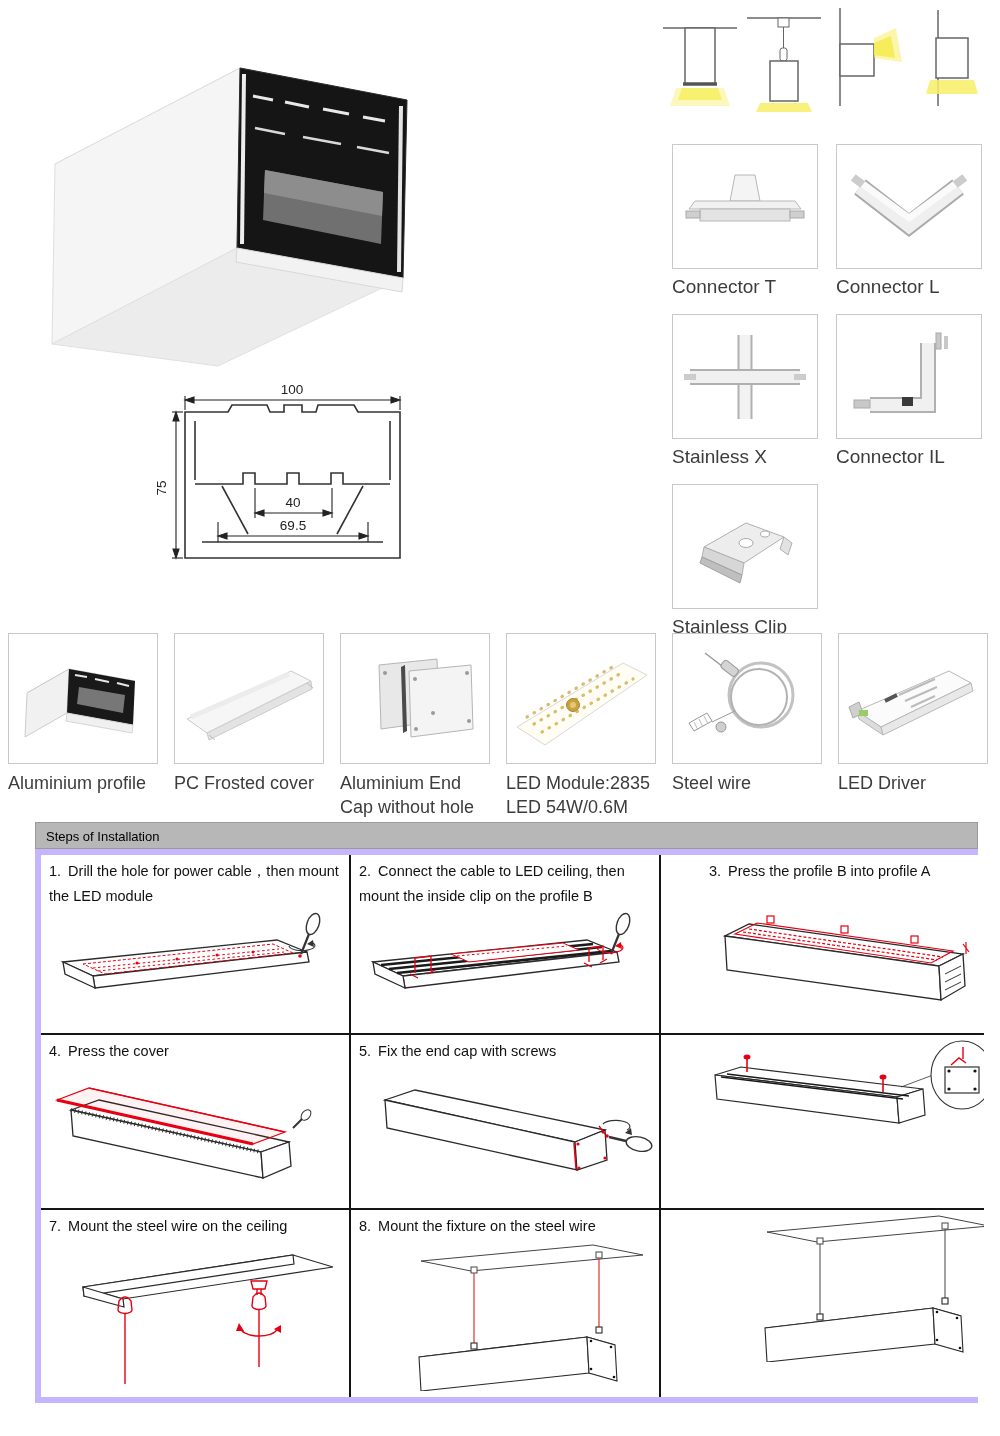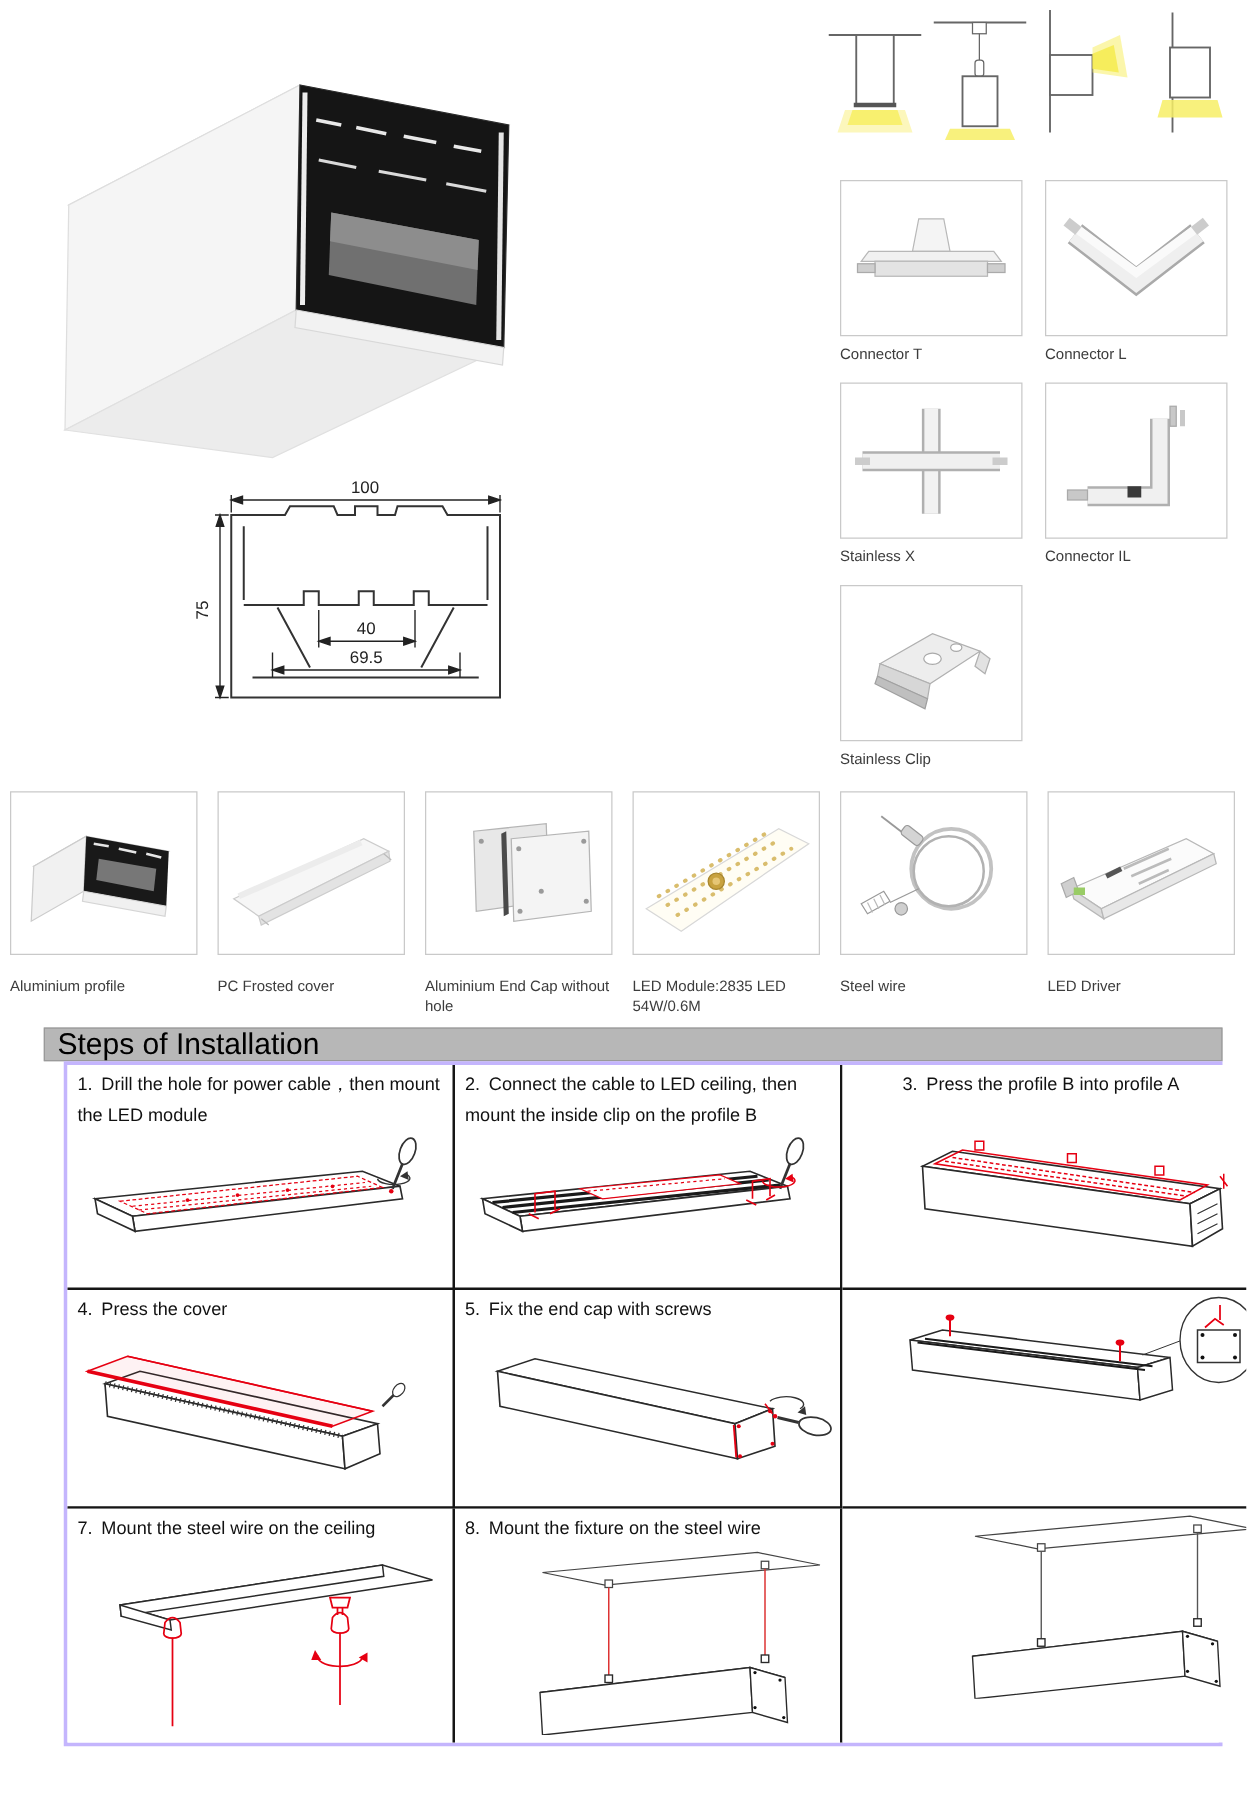--- a/index.html
+++ b/index.html
@@ -16,35 +16,35 @@
 
   
   .dim{position:absolute;left:150px;top:366px;}
   .dim text{font-family:"Liberation Sans",sans-serif;font-size:13.5px;fill:#222;}
 
   
   .connectors{position:absolute;left:672px;top:144px;display:grid;
               grid-template-columns:146px 146px;column-gap:18px;row-gap:16px;}
   .part .box{width:146px;height:125px;border:1px solid #c9c9c9;background:#fff;
              display:flex;align-items:center;justify-content:center;box-sizing:border-box;}
-  .part figcaption{font-size:12px;color:#3c3c3c;margin-top:7px;}
+  .part figcaption{font-size:19px;color:#3c3c3c;margin-top:7px;}
 
   
   .components{position:absolute;left:8px;top:633px;display:grid;
               grid-template-columns:repeat(6,150px);column-gap:16px;}
   .components .box{width:150px;height:131px;border:1px solid #c9c9c9;background:#fff;
                    display:flex;align-items:center;justify-content:center;box-sizing:border-box;}
-  .components figcaption{font-size:12px;color:#3c3c3c;margin-top:17px;line-height:1.35;width:150px;}
+  .components figcaption{font-size:18px;color:#3c3c3c;margin-top:7px;line-height:1.35;width:150px;}
 
   
   .steps{position:absolute;left:35px;top:822px;width:943px;}
   .steps-header{height:27px;background:#b7b7b7;border:1px solid #9a9a9a;box-sizing:border-box;
-                font-size:24px;color:#000;padding:1px 0 0 10px;display:flex;align-items:center;}
+                font-size:13px;color:#000;padding:1px 0 0 10px;display:flex;align-items:center;}
   .steps-grid{display:grid;grid-template-columns:310px 310px 323px;
-              grid-template-rows:180px 175px 187px;border:3px solid #c4b5fd;box-sizing:content-box;margin-left:16px;}
+              grid-template-rows:180px 175px 187px;border:6px solid #c4b5fd;box-sizing:content-box;}
   .cell{border-right:2px solid #151515;border-bottom:2px solid #151515;box-sizing:border-box;
         overflow:hidden;background:#fff;}
   .cell:nth-child(3n){border-right:none;padding-left:40px;}
   .cell:nth-child(n+7){border-bottom:none;}
   .cell p{margin:4px 8px 0 8px;font-size:14.5px;line-height:1.75;color:#111;}
   .cell .num{margin-right:7px;}
   .cell svg{margin:0 auto;}
 </style>
 </head>
 <body>

